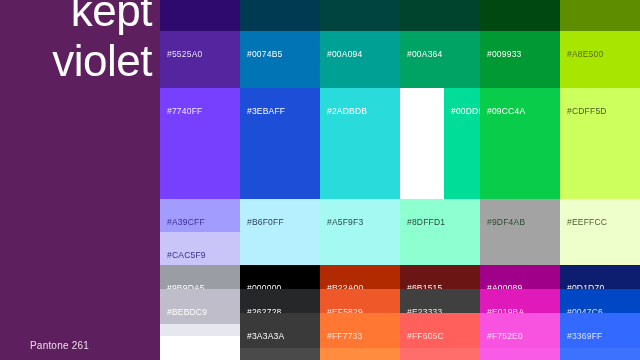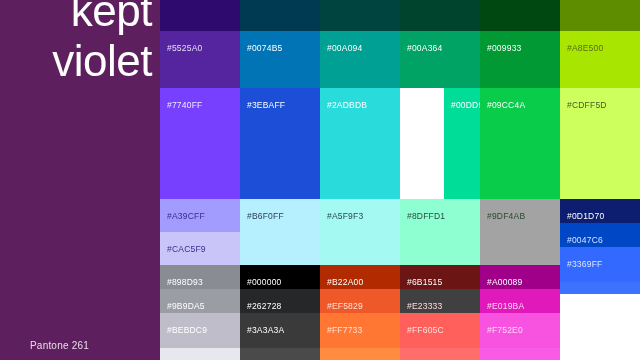--- a/index.html
+++ b/index.html
@@ -74,21 +74,21 @@
   }
   .swatch {
     position: relative;
     width: 100%;
     box-sizing: border-box;
     overflow: hidden;
   }
   .swatch .hex {
     position: absolute;
     left: 7px;
-    top: 12px;
+    top: 18px;
     font-size: 8.5px;
     line-height: 10px;
     letter-spacing: 0.2px;
     white-space: nowrap;
     text-align: right;
   }
 </style>
 </head>
 <body>
 
@@ -110,23 +110,20 @@
         </div>
         <div class="swatch" style="background: rgb(119, 64, 255); height: 111px; flex: 0 0 111px;">
           <span class="hex" style="color: rgb(239, 232, 255);">#7740FF</span>
         </div>
         <div class="swatch" style="background: rgb(163, 156, 255); height: 33px; flex: 0 0 33px;">
           <span class="hex" style="color: rgb(58, 45, 140);">#A39CFF</span>
         </div>
         <div class="swatch" style="background: rgb(202, 197, 249); height: 33px; flex: 0 0 33px;">
           <span class="hex" style="color: rgb(58, 45, 140);">#CAC5F9</span>
         </div>
-        <div class="swatch" style="background: rgb(137, 141, 147); height: 24px; flex: 0 0 24px;">
-          <span class="hex" style="color: rgb(255, 255, 255);">#898D93</span>
-        </div>
         <div class="swatch" style="background: rgb(155, 157, 165); height: 24px; flex: 0 0 24px;">
           <span class="hex" style="color: rgb(255, 255, 255);">#9B9DA5</span>
         </div>
         <div class="swatch" style="background: rgb(190, 189, 201); height: 35px; flex: 0 0 35px;">
           <span class="hex" style="color: rgb(255, 255, 255);">#BEBDC9</span>
         </div>
         <div class="swatch" style="background: rgb(231, 231, 240); height: 12px; flex: 0 0 12px;"></div>
       </div>
       <div class="col">
         <div class="swatch" style="background: rgb(0, 58, 82); height: 31px; flex: 0 0 31px;"></div>
@@ -217,20 +214,23 @@
         <div class="swatch" style="background: rgb(249, 91, 230); height: 12px; flex: 0 0 12px;"></div>
       </div>
       <div class="col">
         <div class="swatch" style="background: rgb(94, 142, 0); height: 31px; flex: 0 0 31px;"></div>
         <div class="swatch" style="background: rgb(168, 229, 0); height: 57px; flex: 0 0 57px;">
           <span class="hex" style="color: rgb(90, 107, 26);">#A8E500</span>
         </div>
         <div class="swatch" style="background: rgb(205, 255, 93); height: 111px; flex: 0 0 111px;">
           <span class="hex" style="color: rgb(74, 90, 34);">#CDFF5D</span>
         </div>
+        <div class="swatch" style="background: rgb(238, 255, 204); height: 66px; flex: 0 0 66px;">
+          <span class="hex" style="color: rgb(74, 90, 50);">#EEFFCC</span>
+        </div>
         <div class="swatch" style="background: rgb(13, 29, 112); height: 24px; flex: 0 0 24px;">
           <span class="hex" style="color: rgb(255, 255, 255);">#0D1D70</span>
         </div>
         <div class="swatch" style="background: rgb(0, 71, 198); height: 24px; flex: 0 0 24px;">
           <span class="hex" style="color: rgb(214, 227, 255);">#0047C6</span>
         </div>
         <div class="swatch" style="background: rgb(51, 105, 255); height: 35px; flex: 0 0 35px;">
           <span class="hex" style="color: rgb(221, 231, 255);">#3369FF</span>
         </div>
         <div class="swatch" style="background: rgb(61, 114, 255); height: 12px; flex: 0 0 12px;"></div>

